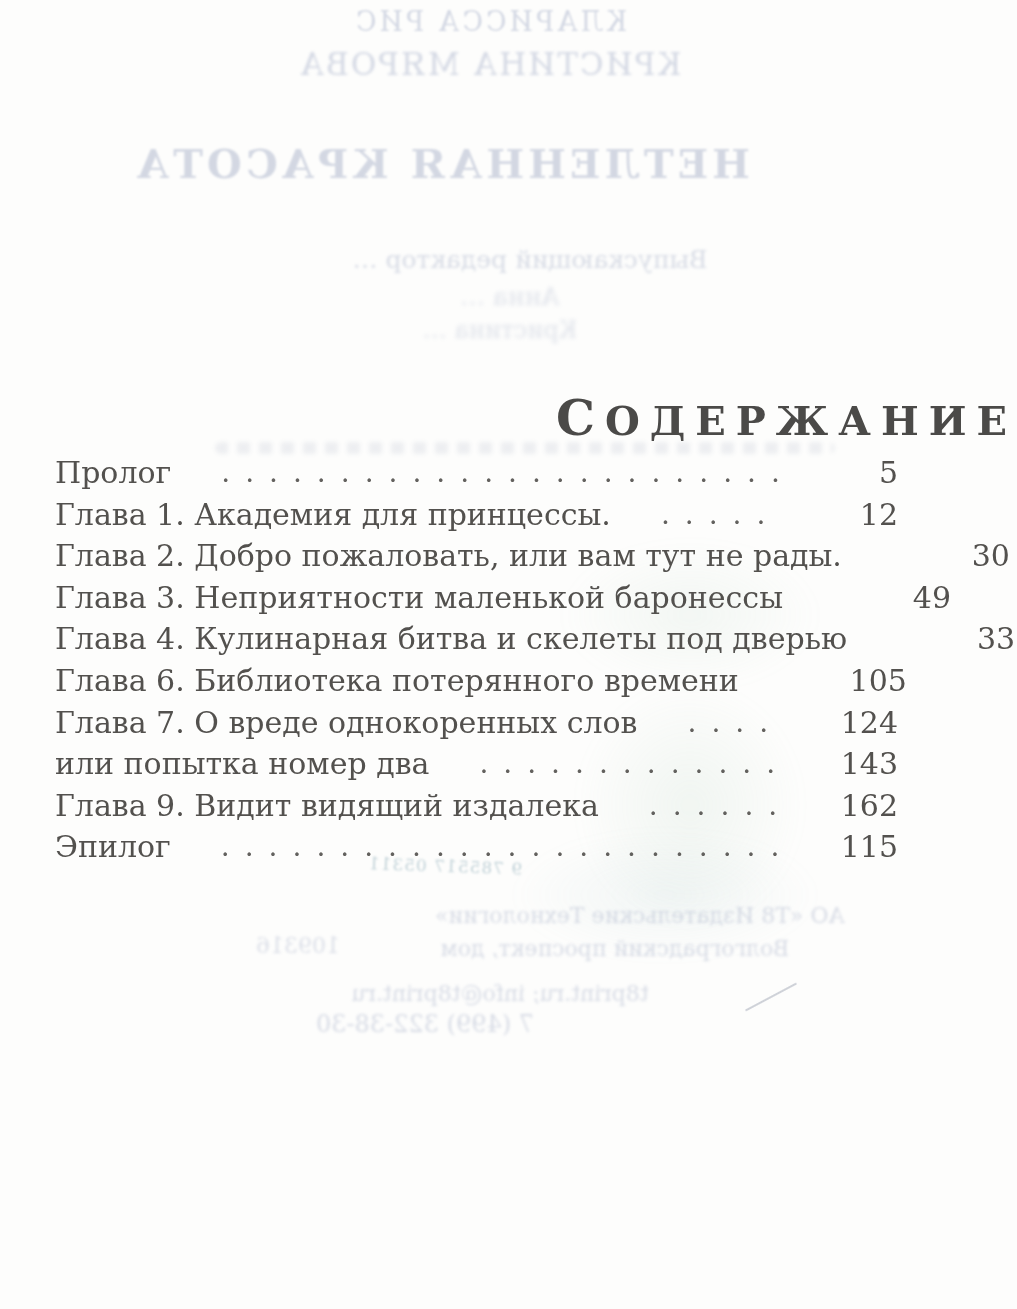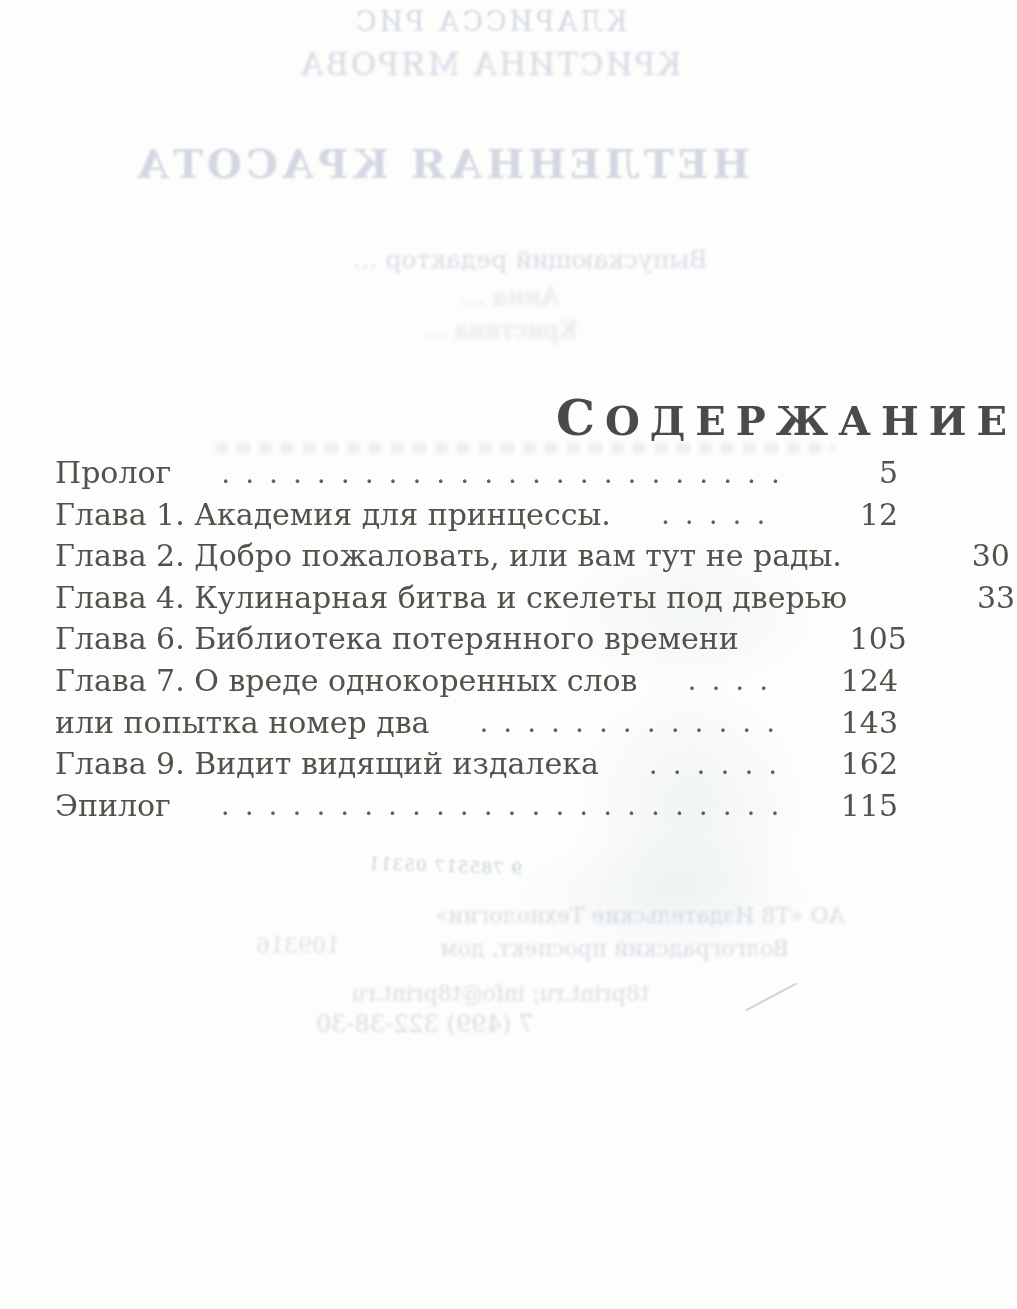--- a/index.html
+++ b/index.html
@@ -61,21 +61,21 @@
     letter-spacing:10px;
     color:#4b4a48;
   }
   .title::first-letter{font-size:49px;}
 
   .toc{
     position:absolute;left:55px;top:452px;width:843px;
     color:#53514e;
   }
   .row{
-    display:flex;align-items:center;
+    display:flex;align-items:flex-end;
     height:41.6px;line-height:41.6px;
     font-size:30px;
     gap:36px;
   }
   .label{flex:0 0 auto;white-space:nowrap;}
   .dots{
     flex:1 1 auto;min-width:0;overflow:hidden;white-space:nowrap;
     margin:0 8px 0 14px;opacity:.9;
   }
   .dots::after{
@@ -123,20 +123,25 @@
       <span class="dots"></span>
       <span class="num">12</span>
     </div>
 
     <div class="row">
       <span class="label">Глава 2. Добро пожаловать, или вам тут не рады.</span>
       <span class="dots"></span>
       <span class="num">30</span>
     </div>
 
+    <div class="row">
+      <span class="label">Глава 3. Неприятности маленькой баронессы</span>
+      <span class="dots"></span>
+      <span class="num">49</span>
+    </div>
 
     <div class="row">
       <span class="label">Глава 4. Кулинарная битва и скелеты под дверью</span>
       <span class="dots"></span>
       <span class="num">33</span>
     </div>
 
 
     <div class="row">
       <span class="label">Глава 6. Библиотека потерянного времени</span>

